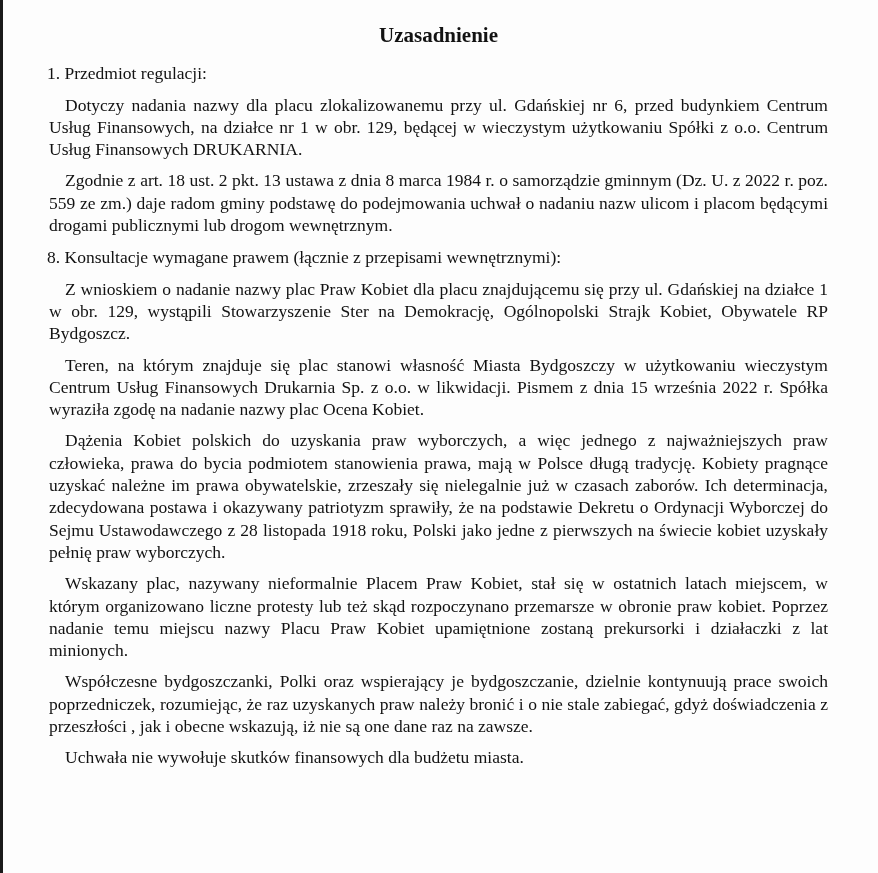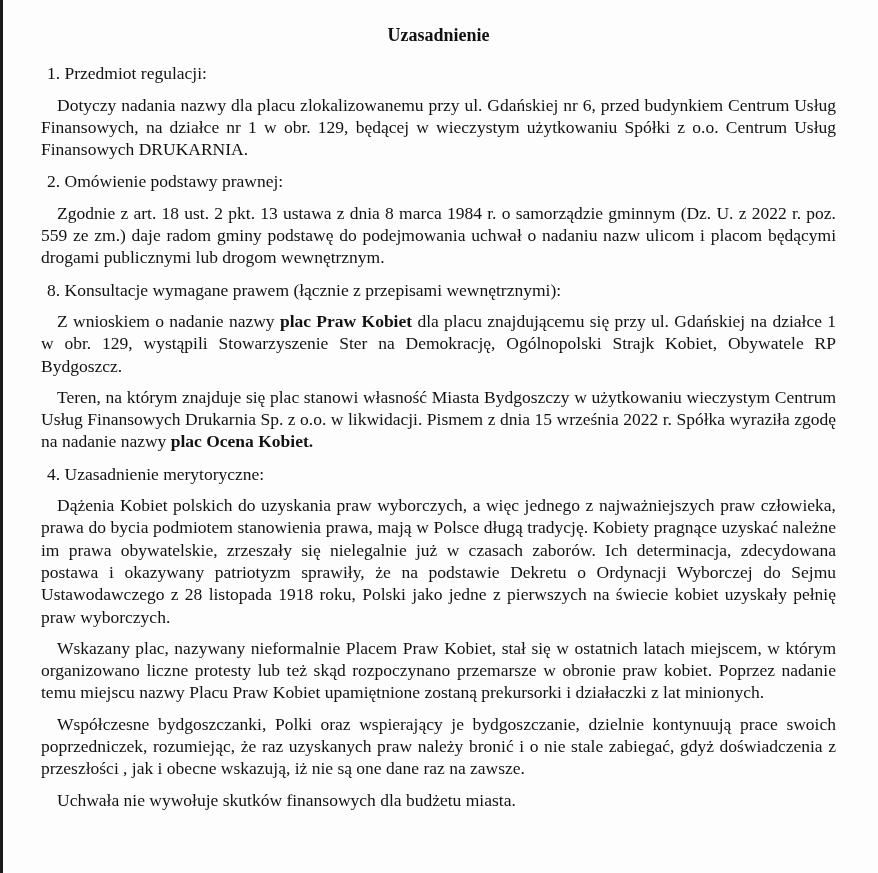--- a/index.html
+++ b/index.html
@@ -18,49 +18,47 @@
     overflow: hidden;
     font-family: "Liberation Serif", "DejaVu Serif", serif;
     font-size: 17.5px;
     line-height: 22.3px;
     color: #121212;
   }
   .doc-title {
     margin: 0 0 16px 0;
     text-align: center;
     font-weight: bold;
-    font-size: 18px;
+    font-size: 21px;
   }
   .heading {
     margin: 10px 0 9px 0;
     padding-left: 10px;
     font-weight: normal;
   }
   .para {
-    margin: 9px 4px;
+    margin: 9px 12px;
     text-align: justify;
     text-align-last: left;
     text-indent: 16px;
   }
   .b {
-    font-weight: bold;
+    font-weight: normal;
   }
 </style>
 </head>
 <body>
 
 <div class="page">
   <p class="doc-title">Uzasadnienie</p>
   <div id="doc-body">
       <p class="heading">1. Przedmiot regulacji:</p>
       <p class="para"><span>Dotyczy nadania nazwy dla placu zlokalizowanemu przy ul. Gdańskiej nr 6, przed budynkiem Centrum Usług Finansowych, na działce nr 1 w obr. 129, będącej w wieczystym użytkowaniu Spółki z o.o. Centrum Usług Finansowych DRUKARNIA.</span></p>
-      <p class="heading">2. Omówienie podstawy prawnej:</p>
       <p class="para"><span>Zgodnie z art. 18 ust. 2 pkt. 13 ustawa z dnia 8 marca 1984 r. o samorządzie gminnym (Dz. U. z 2022 r. poz. 559 ze zm.) daje radom gminy podstawę do podejmowania uchwał o nadaniu nazw ulicom i placom będącymi drogami publicznymi lub drogom wewnętrznym.</span></p>
       <p class="heading">8. Konsultacje wymagane prawem (łącznie z przepisami wewnętrznymi):</p>
       <p class="para"><span>Z wnioskiem o nadanie nazwy </span><span class="b">plac Praw Kobiet</span><span> dla placu znajdującemu się przy ul. Gdańskiej na działce 1 w obr. 129, wystąpili Stowarzyszenie Ster na Demokrację, Ogólnopolski Strajk Kobiet, Obywatele RP Bydgoszcz.</span></p>
       <p class="para"><span>Teren, na którym znajduje się plac stanowi własność Miasta Bydgoszczy w użytkowaniu wieczystym Centrum Usług Finansowych Drukarnia Sp. z o.o. w likwidacji. Pismem z dnia 15 września 2022 r. Spółka wyraziła zgodę na nadanie nazwy </span><span class="b">plac Ocena Kobiet.</span></p>
-      <p class="heading">4. Uzasadnienie merytoryczne:</p>
       <p class="para"><span>Dążenia Kobiet polskich do uzyskania praw wyborczych, a więc jednego z najważniejszych praw człowieka, prawa do bycia podmiotem stanowienia prawa, mają w Polsce długą tradycję. Kobiety pragnące uzyskać należne im prawa obywatelskie, zrzeszały się nielegalnie już w czasach zaborów. Ich determinacja, zdecydowana postawa i okazywany patriotyzm sprawiły, że na podstawie Dekretu o Ordynacji Wyborczej do Sejmu Ustawodawczego z 28 listopada 1918 roku, Polski jako jedne z pierwszych na świecie kobiet uzyskały pełnię praw wyborczych.</span></p>
       <p class="para"><span>Wskazany plac, nazywany nieformalnie Placem Praw Kobiet, stał się w ostatnich latach miejscem, w którym organizowano liczne protesty lub też skąd rozpoczynano przemarsze w obronie praw kobiet. Poprzez nadanie temu miejscu nazwy Placu Praw Kobiet upamiętnione zostaną prekursorki i działaczki z lat minionych.</span></p>
       <p class="para"><span>Współczesne bydgoszczanki, Polki oraz wspierający je bydgoszczanie, dzielnie kontynuują prace swoich poprzedniczek, rozumiejąc, że raz uzyskanych praw należy bronić i o nie stale zabiegać, gdyż doświadczenia z przeszłości , jak i obecne wskazują, iż nie są one dane raz na zawsze.</span></p>
       <p class="para"><span>Uchwała nie wywołuje skutków finansowych dla budżetu miasta.</span></p>
     </div>
 </div>
 
 </body></html>

